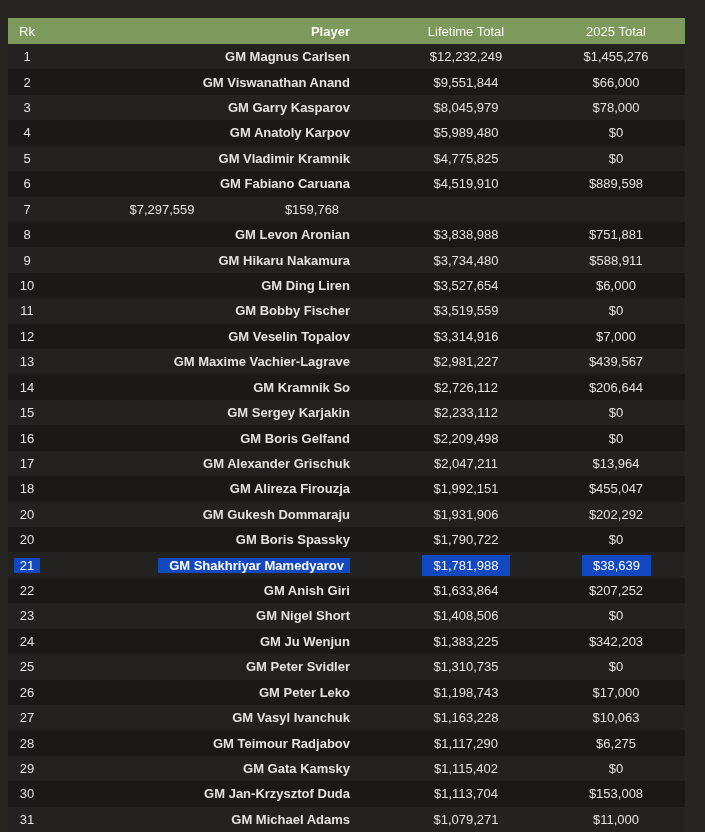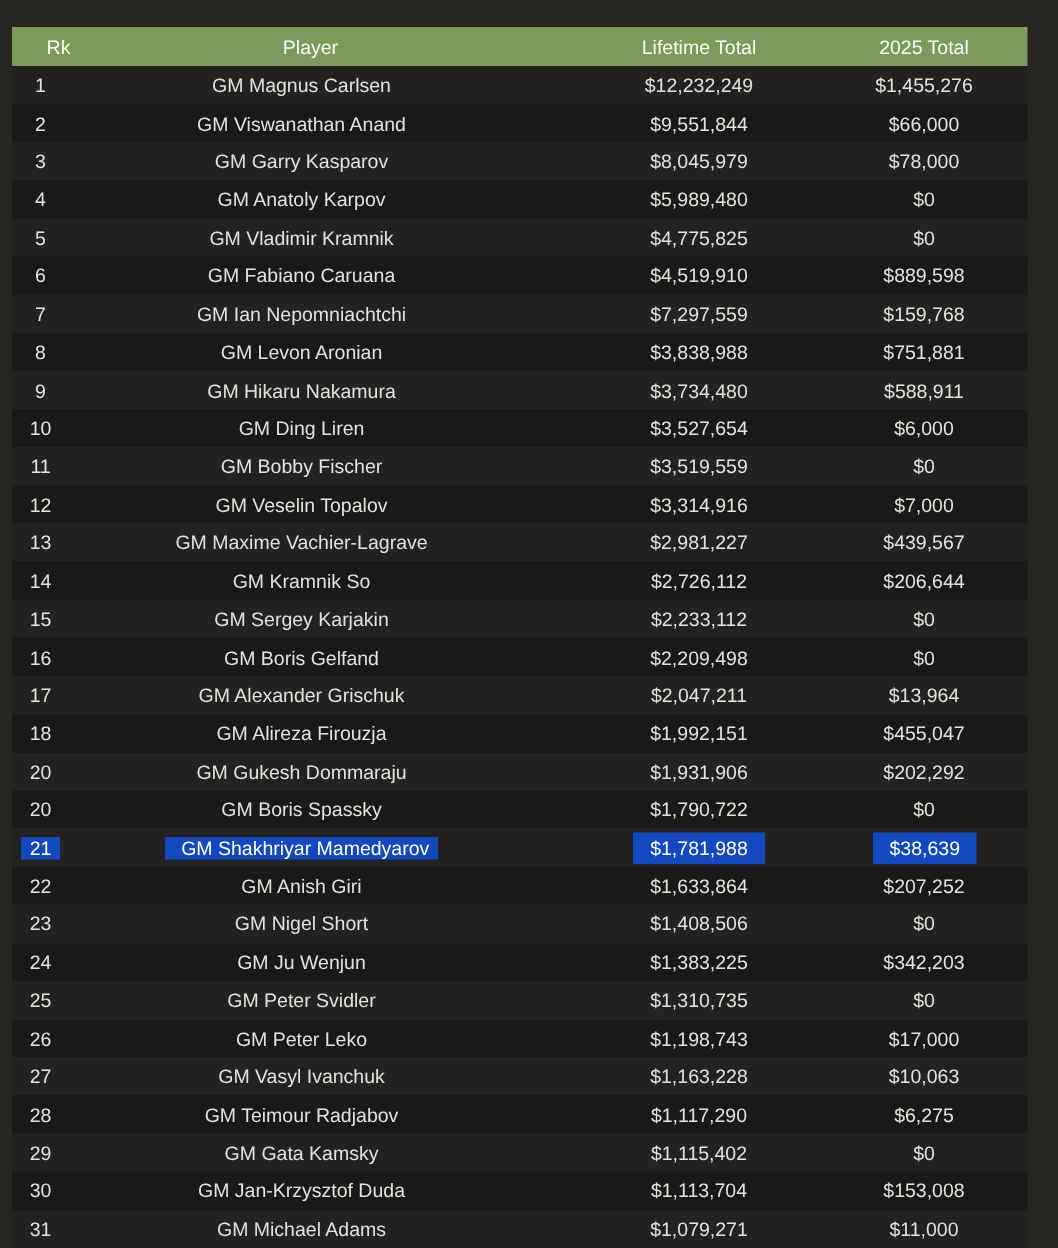--- a/index.html
+++ b/index.html
@@ -18,39 +18,38 @@
     left: 8px; top: 18px;
     width: 677px;
   }
   .thead {
     height: 26px;
     background: var(--header-green, #7d9a5c);
     display: flex;
     align-items: center;
     color: var(--header-text, #fbfbf6);
     font-size: 13px;
-    padding-left: 12px;
   }
   .tbody {
     display: flex;
     flex-direction: column;
     height: 788px;
   }
   .row {
     flex: 1 1 auto;
     display: flex;
     align-items: center;
     color: var(--row-text, #e4e2de);
     font-size: 13px;
   }
   .row.odd  { background: var(--row-odd, #232221); }
   .row.even { background: var(--row-even, #1a1918); }
 
   .c-rank   { flex: none; width: 38px; text-align: center; }
-  .c-player { flex: 1 1 auto; padding-left: 6px; text-align: center; overflow: hidden; white-space: nowrap; }
+  .c-player { flex: 1 1 auto; padding-left: 6px; text-align: right; overflow: hidden; white-space: nowrap; font-weight: bold; }
   .c-life   { flex: none; width: 232px; text-align: center; }
   .c-2025   { flex: none; width: 103px; box-sizing: border-box; padding-right: 35px; text-align: center; }
 
   .cell > span { white-space: nowrap; }
 
   .row.selected .cell > span {
     background: var(--sel-blue, #1248c0);
     color: var(--sel-text, #ffffff);
     padding: 3px 11px;
   }
@@ -102,21 +101,20 @@
         <div class="cell c-2025"><span>$0</span></div>
       </div>
         <div class="row even">
         <div class="cell c-rank"><span>6</span></div>
         <div class="cell c-player"><span>GM Fabiano Caruana</span></div>
         <div class="cell c-life"><span>$4,519,910</span></div>
         <div class="cell c-2025"><span>$889,598</span></div>
       </div>
         <div class="row odd">
         <div class="cell c-rank"><span>7</span></div>
-        <div class="cell c-player"><span>GM Ian Nepomniachtchi</span></div>
         <div class="cell c-life"><span>$7,297,559</span></div>
         <div class="cell c-2025"><span>$159,768</span></div>
       </div>
         <div class="row even">
         <div class="cell c-rank"><span>8</span></div>
         <div class="cell c-player"><span>GM Levon Aronian</span></div>
         <div class="cell c-life"><span>$3,838,988</span></div>
         <div class="cell c-2025"><span>$751,881</span></div>
       </div>
         <div class="row odd">

